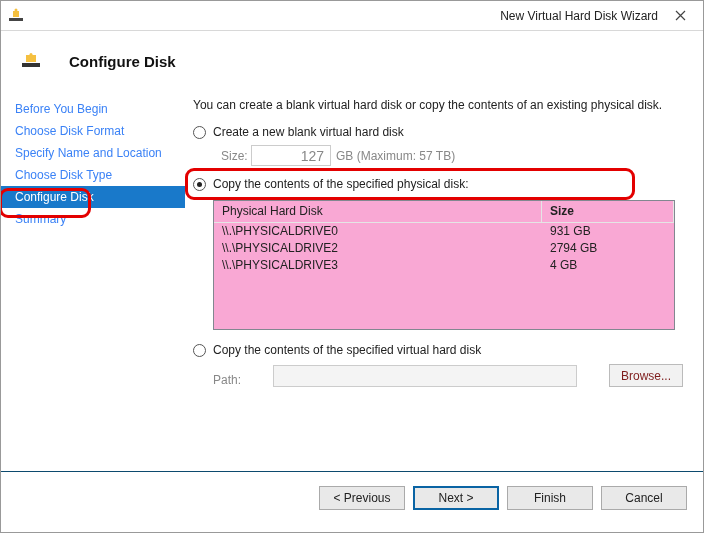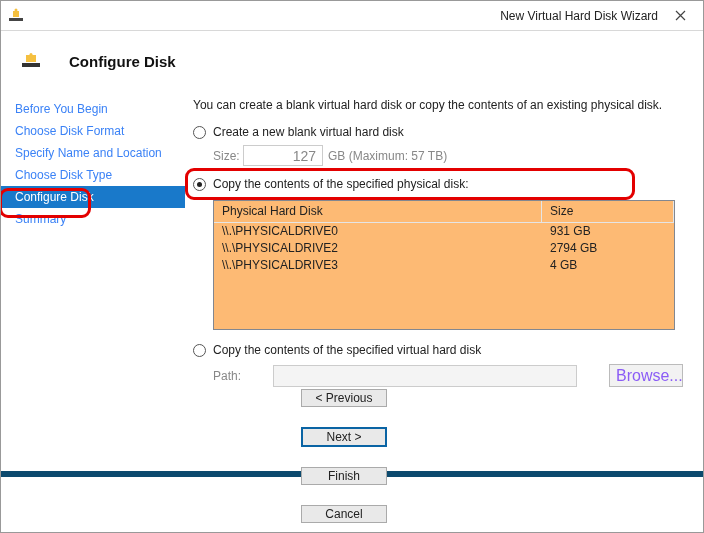--- a/index.html
+++ b/index.html
@@ -16,36 +16,36 @@
   .sidebar { width: 184px; padding-top: 7px; }
   .sidebar-item { font-size: 12px; color: #3b82f6; padding: 4px 0 4px 14px; cursor: default; }
   .sidebar-item.active { background: #1979ca; color: #fff; }
   .highlight-box { border: 3px solid #e30000; border-radius: 9px; position: absolute; pointer-events: none; }
   .content { flex: 1; padding: 7px 20px 0 8px; font-size: 12px; color: #222; }
   .intro { margin-bottom: 10px; }
   .opt-row { display: flex; align-items: center; padding: 3px 0; }
   .radio { width: 13px; height: 13px; border-radius: 50%; border: 1px solid #555; margin-right: 7px; display: inline-flex; align-items: center; justify-content: center; background: #fff; }
   .radio.checked::after { content: ""; width: 5px; height: 5px; background: #222; border-radius: 50%; display: block; }
   .size-row { display: flex; align-items: center; padding: 3px 0 8px 20px; color: #888; }
-  .size-label { width: 30px; }
+  .size-label { width: 30px; margin-left: 8px; }
   .size-input { width: 80px; height: 21px; border: 1px solid #ccc; background: #fff; text-align: right; padding: 0 6px; font-size: 14px; color: #888; margin-right: 5px; }
-  .disk-list { border: 1px solid #828790; margin: 6px 8px 10px 20px; height: 130px; background: #fdba74; overflow: hidden; }
+  .disk-list { border: 1px solid #828790; margin: 6px 8px 10px 20px; height: 130px; background: #f9a8d4; overflow: hidden; }
   .disk-header { display: flex; height: 22px; border-bottom: 1px solid #e5e5e5; }
   .disk-header-cell { font-size: 12px; padding: 3px 8px; border-right: 1px solid #e5e5e5; }
   .dh-name { width: 328px; }
-  .dh-size { flex: 1; }
+  .dh-size { flex: 1; font-weight: bold; }
   .disk-row { display: flex; font-size: 12px; height: 17px; }
   .disk-row.selected { background: #1979ca; color: #fff; }
   .dr-name { width: 328px; padding: 1px 8px; }
   .dr-size { flex: 1; padding: 1px 8px; }
-  .path-row { display: flex; align-items: center; padding: 4px 0 0 20px; color: #888; gap: 26px; }
+  .path-row { display: flex; align-items: flex-end; padding: 4px 0 0 20px; color: #888; gap: 26px; }
   .path-label { width: 34px; }
   .path-input { flex: 1; height: 22px; border: 1px solid #ccc; background: #f4f4f4; margin-right: 6px; }
-  .browse-btn { width: 74px; height: 23px; border: 1px solid #bbb; background: #f2f2f2; font-size: 16px; color: #8b5cf6; }
-  .footer { height: 52px; border-top: 6px solid #0c4a6e; display: flex; justify-content: flex-end; align-items: center; padding-right: 16px; gap: 20px; flex-direction: column; }
+  .browse-btn { width: 74px; height: 23px; border: 1px solid #bbb; background: #f2f2f2; font-size: 12px; color: #7f1d1d; }
+  .footer { height: 52px; border-top: 1px solid #0c4a6e; display: flex; justify-content: flex-end; align-items: center; padding-right: 16px; gap: 8px; }
   .btn { width: 86px; height: 24px; border: 1px solid #aaa; background: #e9e9e9; font-size: 12px; color: #222; cursor: default; }
   .btn.primary { border: 2px solid #0a64a4; background: #e9e9e9; }
 </style>
 </head>
 <body>
 
 <div class="titlebar">
   <span class="titlebar-icon">
     <svg viewBox="0 0 16 16">
         <rect x="1" y="10" width="14" height="3" fill="#444"></rect>

